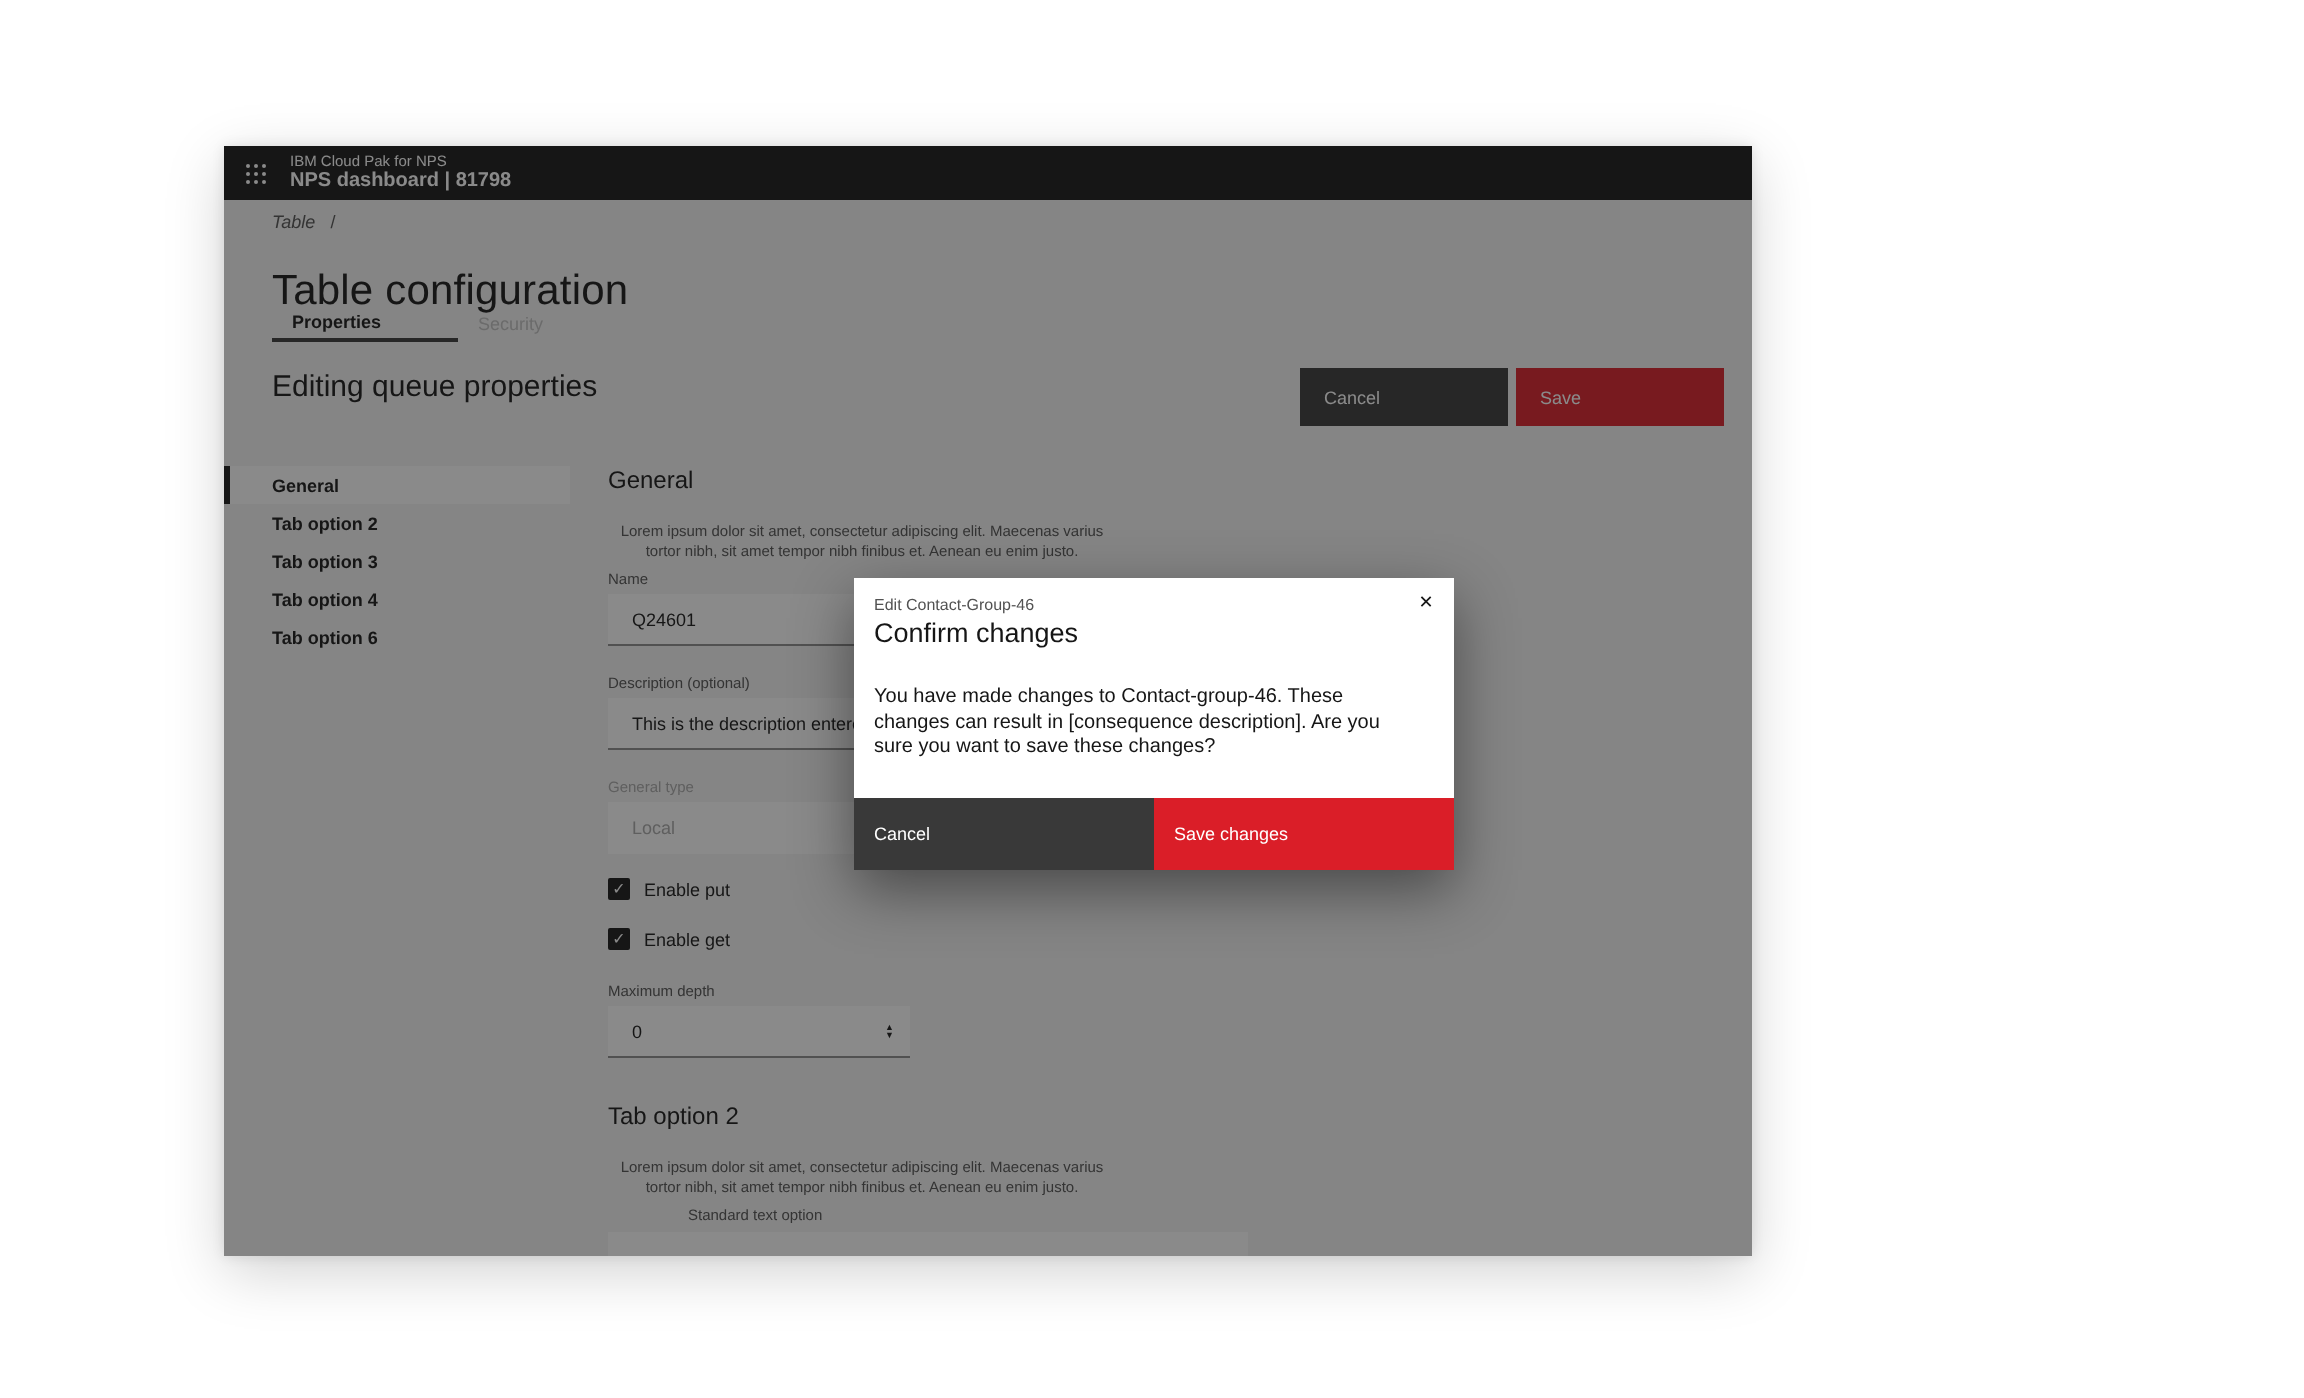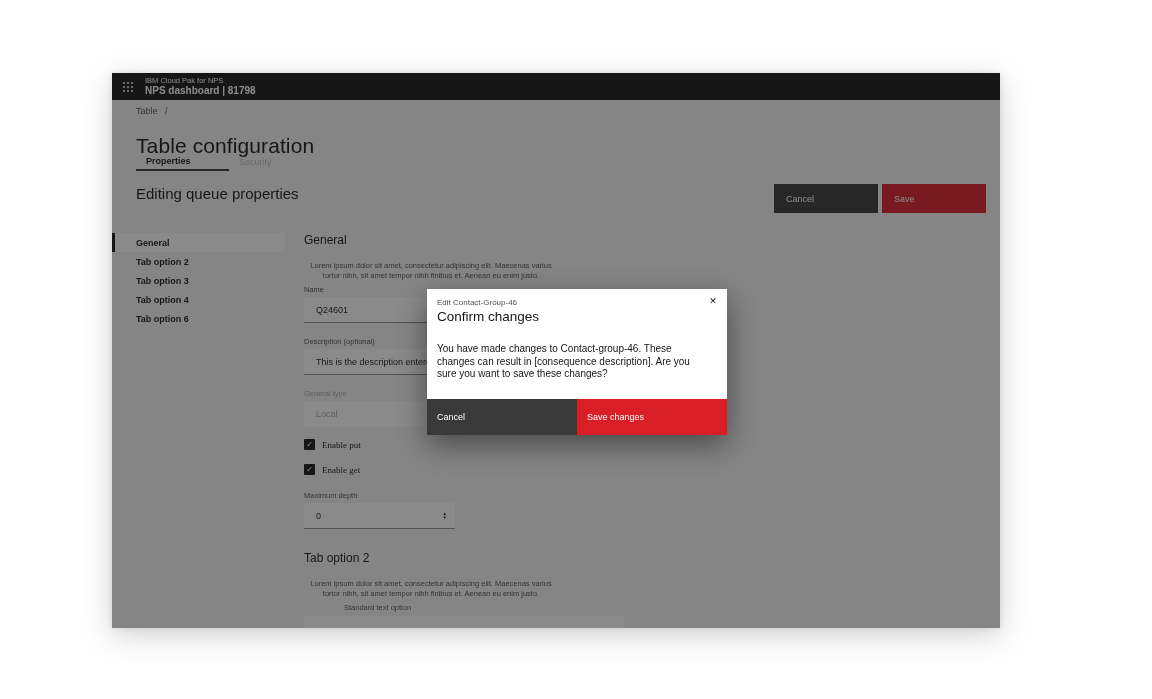--- a/index.html
+++ b/index.html
@@ -1,32 +1,32 @@
 <!DOCTYPE html>
 <html><head>
 <meta charset="utf-8">
 <style>
   html,body{margin:0;padding:0;background:#ffffff;width:1152px;height:699px;overflow:hidden;
     font-family:"Liberation Sans","DejaVu Sans",sans-serif;-webkit-font-smoothing:antialiased;}
   *{box-sizing:border-box;}
 
-  .window{position:absolute;left:112px;top:73px;width:888px;height:555px;background:#f4f4f4;
+  .window{position:absolute;left:112px;top:73px;width:764px;height:555px;background:#f4f4f4;
     box-shadow:0 8px 28px rgba(0,0,0,.18), 0 0 6px rgba(0,0,0,.10);overflow:hidden;}
 
   
   .app-header{position:absolute;left:0;top:0;width:928px;height:27px;background:#161616;display:flex;align-items:center;}
   .switcher{width:14px;height:14px;margin-left:9px;margin-right:10px;display:grid;
     grid-template-columns:repeat(3,1fr);grid-template-rows:repeat(3,1fr);gap:2px;padding:2px;cursor:pointer;}
   .switcher i{width:2px;height:2px;background:#ffffff;border-radius:50%;}
   .hdr-product{color:#ffffff;font-size:7.5px;line-height:9px;}
   .hdr-dash{color:#ffffff;font-size:10px;font-weight:bold;line-height:12px;}
 
   
   .breadcrumb{position:absolute;left:24px;top:33px;font-size:9px;color:#525252;}
-  .breadcrumb .crumb{cursor:pointer;}
+  .breadcrumb .crumb{cursor:pointer;font-style:italic;}
   .breadcrumb .sep{margin-left:5px;color:#525252;}
   .page-title{position:absolute;left:24px;top:61px;font-size:21px;font-weight:400;color:#161616;margin:0;letter-spacing:.1px;}
   .tabs{position:absolute;left:24px;top:80px;display:flex;}
   .tab{width:93px;height:18px;font-size:9px;padding-left:10px;display:flex;align-items:center;cursor:pointer;}
   .tab.active{font-weight:bold;color:#161616;border-bottom:2px solid #393939;}
   .tab.disabled{color:#c0c0c0;}
 
   
   .section-title{position:absolute;left:24px;top:112px;font-size:15px;font-weight:400;color:#161616;margin:0;}
   .actions{position:absolute;top:111px;right:14px;display:flex;gap:4px;}
@@ -55,21 +55,21 @@
     display:flex;align-items:center;padding-left:12px;font-size:9px;color:#161616;cursor:text;}
   .field.disabled{border-bottom:none;color:#a8a8a8;cursor:default;}
   .in-name{top:64px;} .in-desc{top:116px;} .in-obj{top:168px;} .in-std{top:383px;}
   .in-depth{top:270px;width:151px;padding-right:8px;}
   .stepper{margin-left:auto;display:flex;flex-direction:column;align-items:center;line-height:4px;
     font-size:6px;color:#161616;cursor:pointer;}
   .check-row{display:flex;align-items:center;gap:7px;cursor:pointer;}
   .cr1{top:206px;} .cr2{top:231px;}
   .checkbox{width:11px;height:11px;background:#161616;border-radius:1px;color:#ffffff;font-size:8px;
     display:flex;align-items:center;justify-content:center;line-height:1;}
-  .check-label{font-size:9px;color:#161616;font-family:Liberation Serif, serif;}
+  .check-label{font-size:9px;color:#161616;}
 
   
   .overlay{position:absolute;left:0;top:0;width:928px;height:555px;background:rgba(22,22,22,0.5);z-index:10;}
   .modal{position:absolute;left:315px;top:216px;width:300px;height:146px;background:#ffffff;z-index:20;
     box-shadow:0 10px 28px rgba(0,0,0,.45);}
   .modal-label{position:absolute;left:10px;top:9px;font-size:8px;color:#525252;}
   .modal-title{position:absolute;left:10px;top:20px;margin:0;font-size:13.5px;font-weight:400;color:#161616;}
   .modal-close{position:absolute;right:7px;top:5px;width:14px;height:14px;border:none;background:transparent;
     font-size:9px;color:#161616;cursor:pointer;padding:0;font-family:inherit;}
   .modal-body{position:absolute;left:10px;top:44px;width:272px;font-size:10px;line-height:12.5px;color:#161616;}

